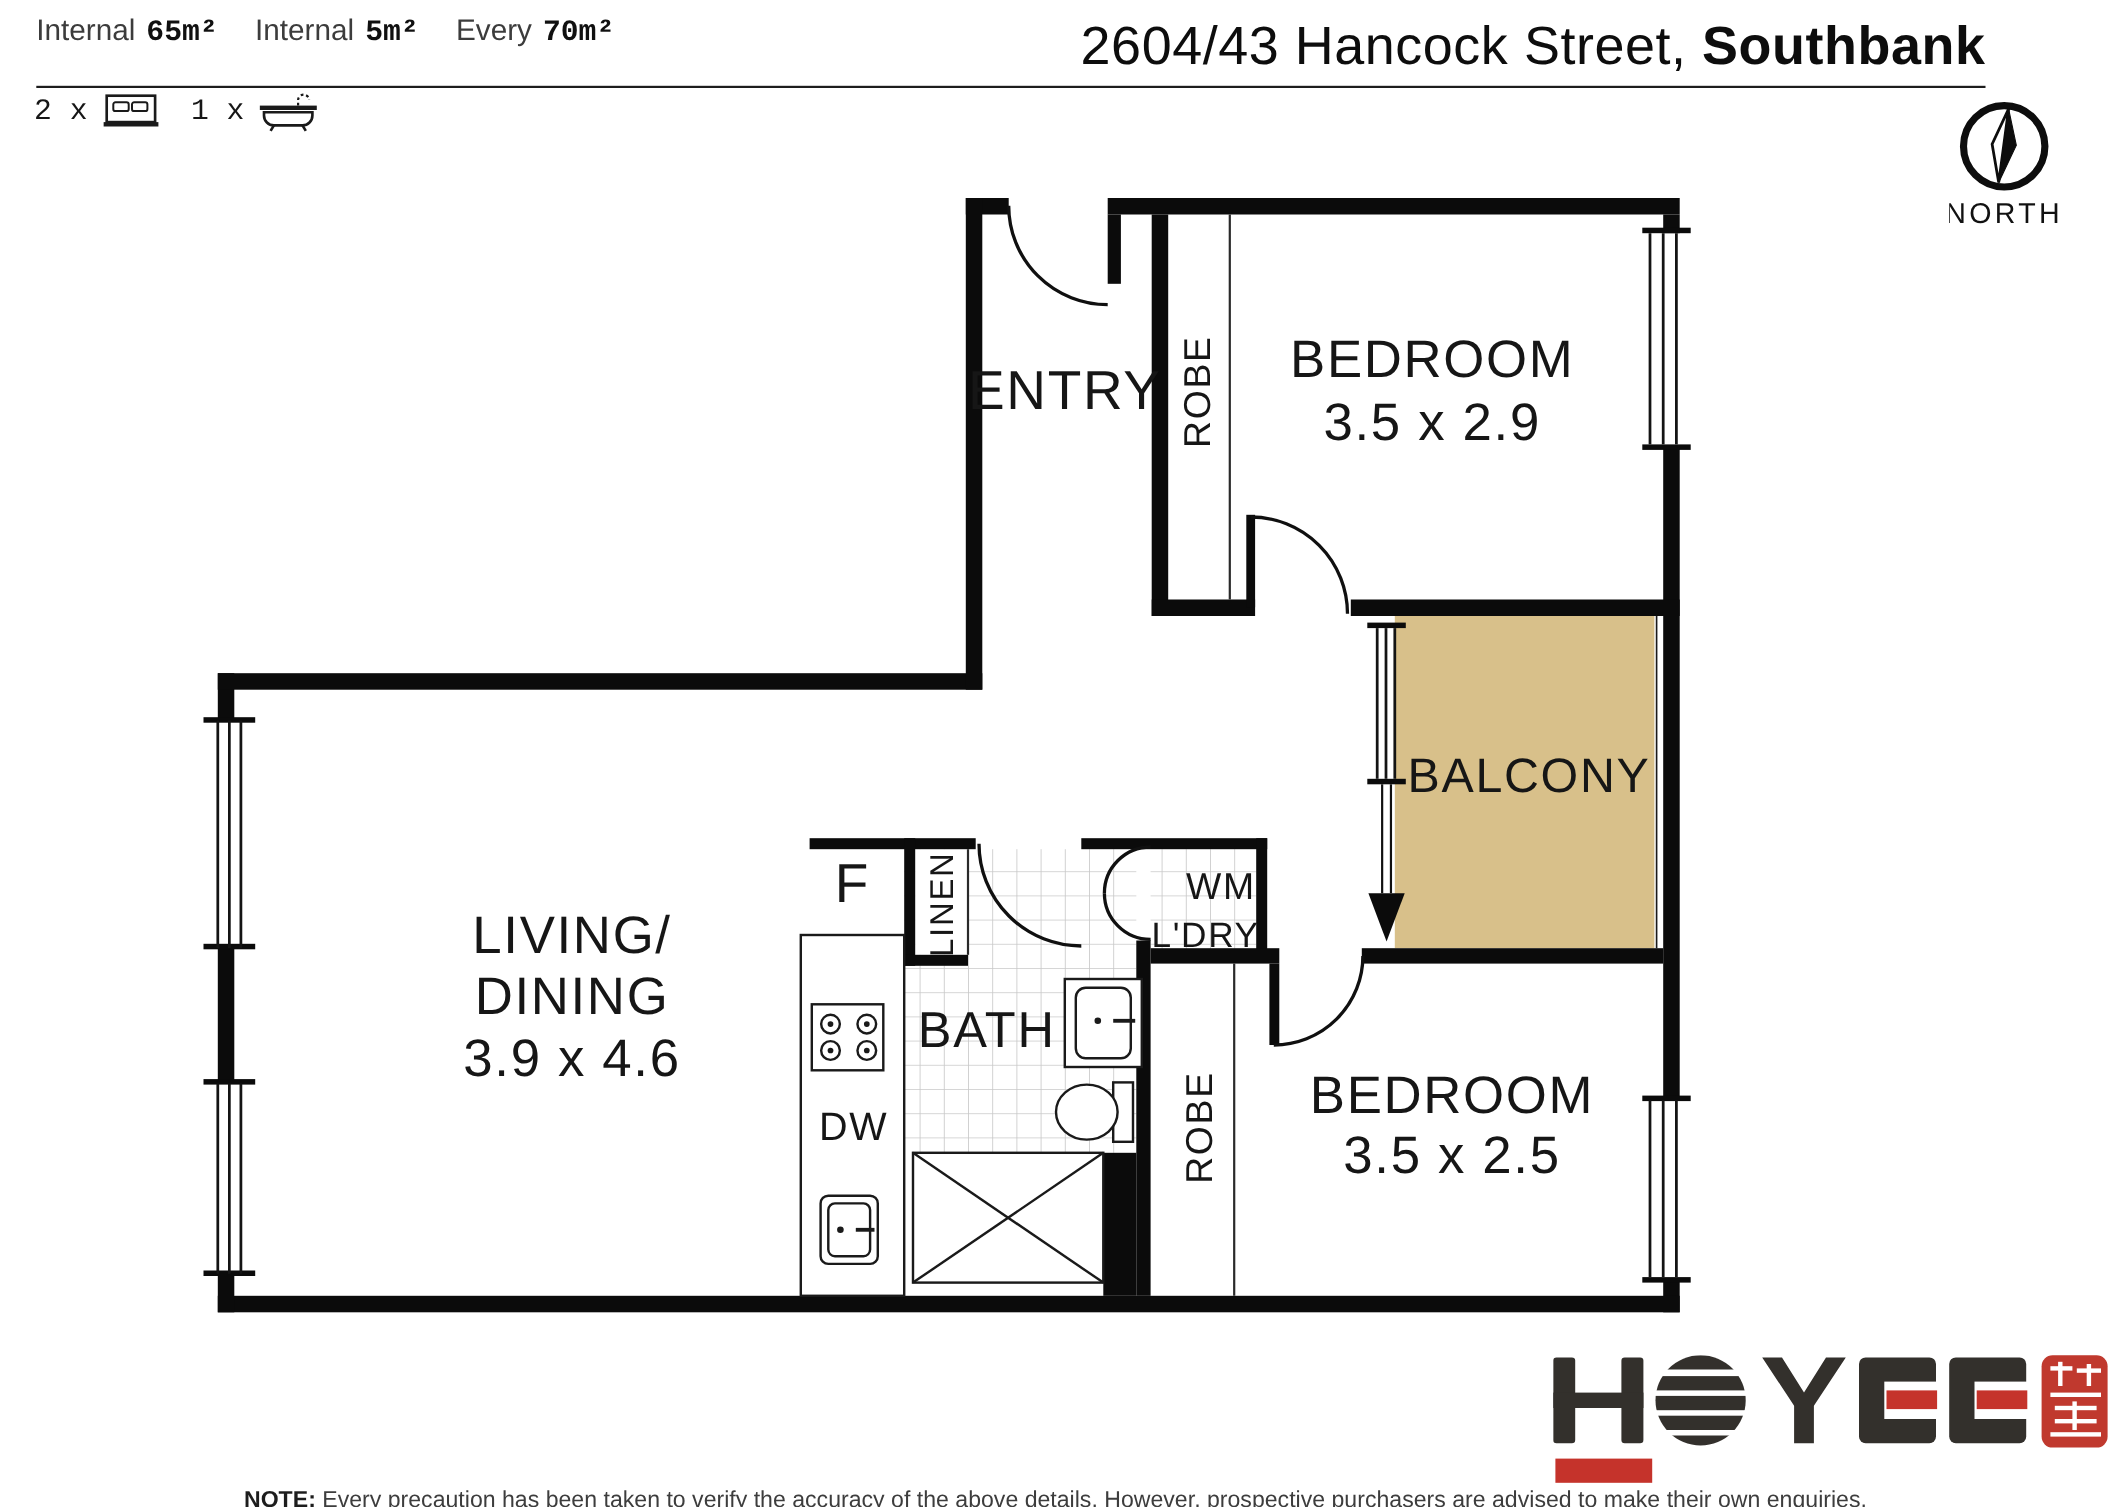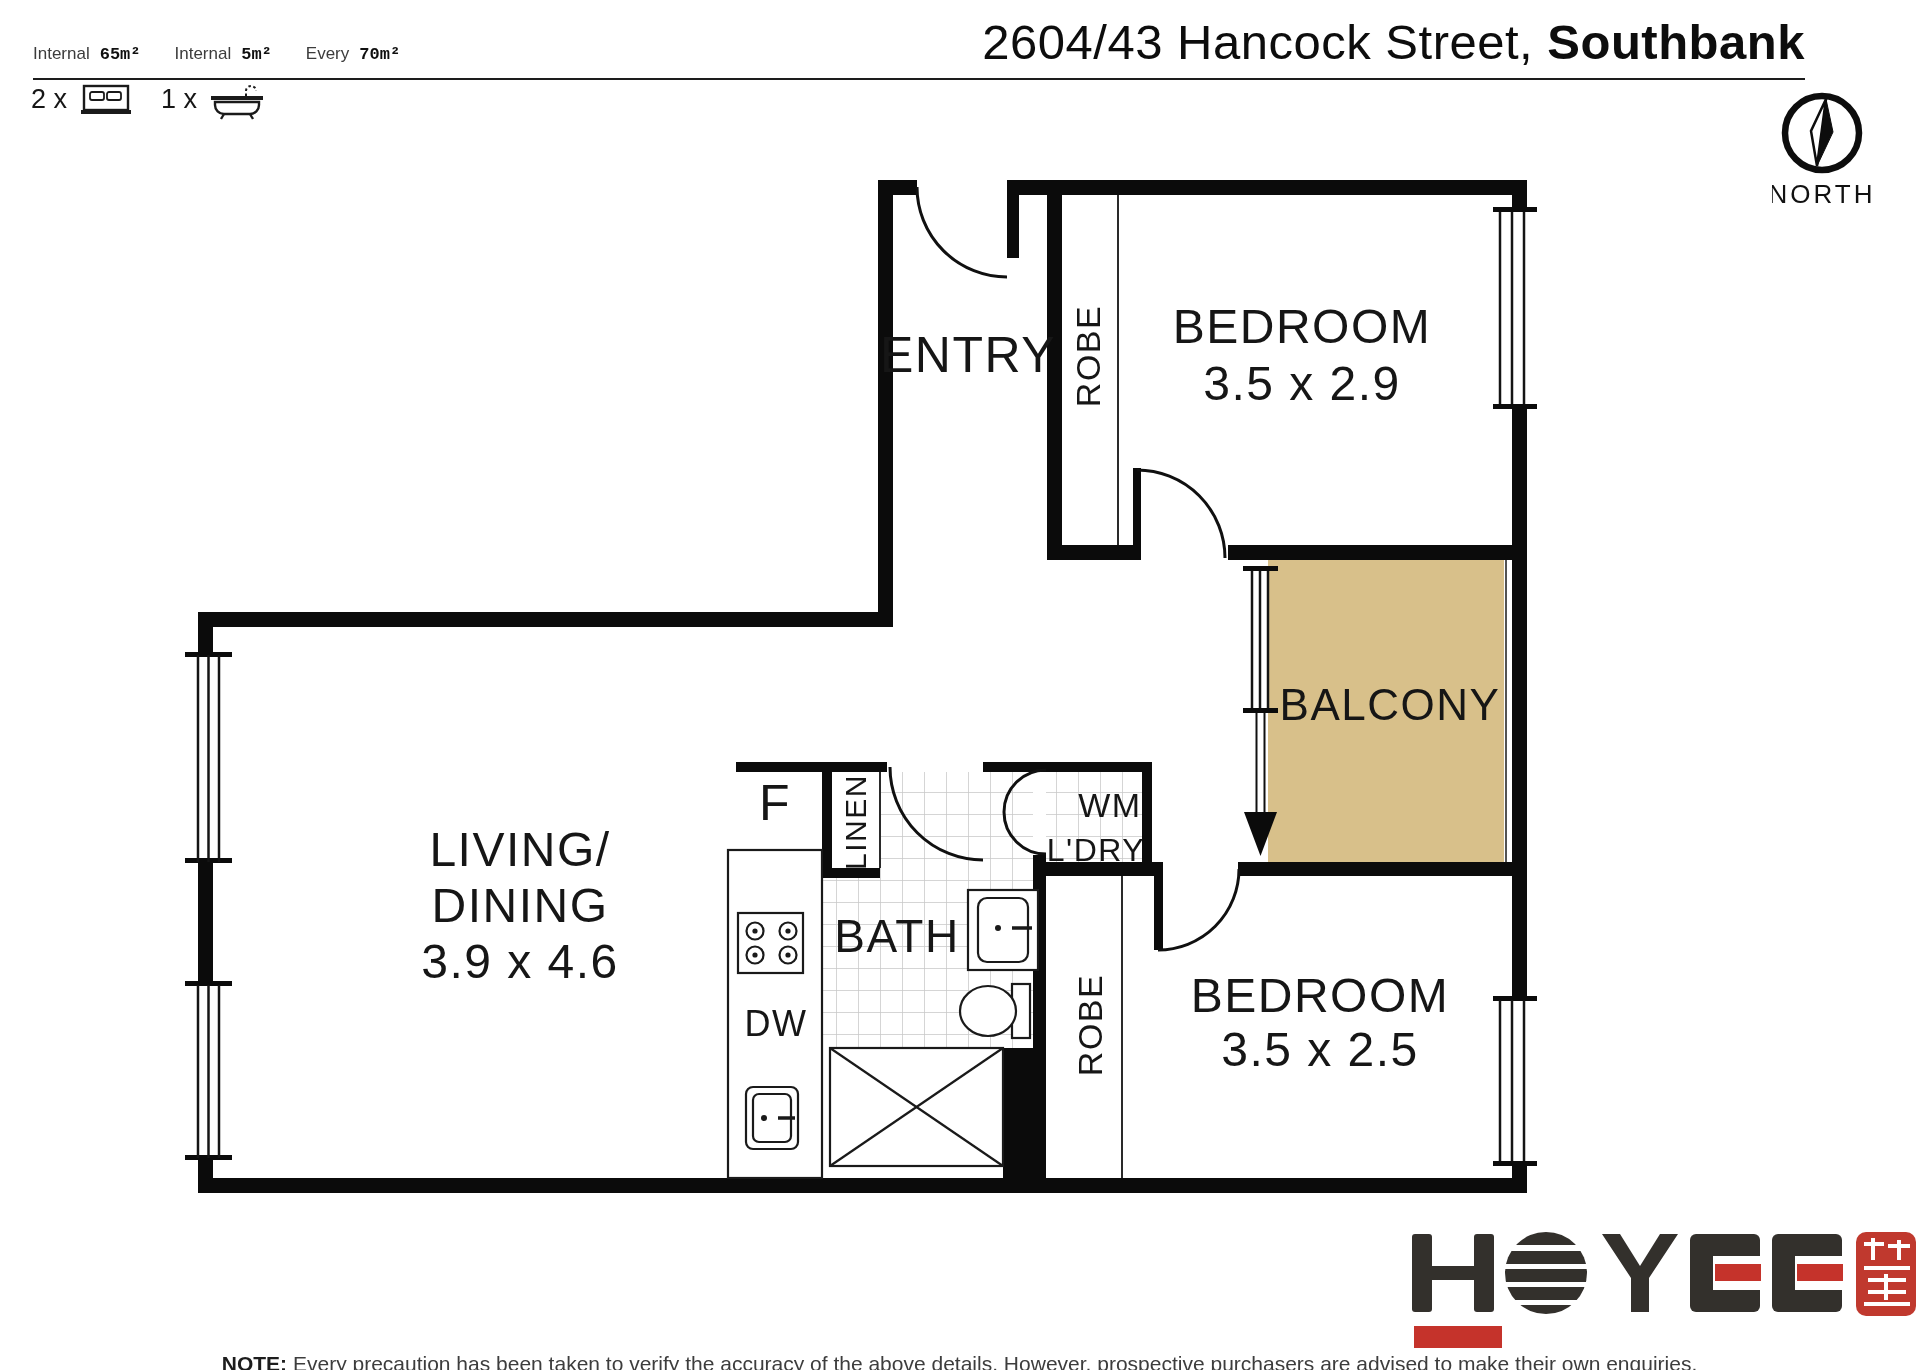--- a/index.html
+++ b/index.html
@@ -6,25 +6,25 @@
     --wall:#0b0b0b;
     --balcony:#d8c08a;
     --tile:#c8c8c8;
   }
   html,body{margin:0;padding:0;background:#ffffff;}
   .page{
     position:relative;width:1919px;height:1370px;background:#ffffff;overflow:hidden;
     font-family:"Liberation Sans",sans-serif;color:#1a1a1a;
   }
   
-  .stats{position:absolute;left:33px;top:44px;display:flex;gap:34px;font-size:17px;color:#3c3c3c;}
+  .stats{position:absolute;left:33px;top:12px;display:flex;gap:34px;font-size:27px;color:#3c3c3c;}
   .stats .item{display:flex;gap:10px;align-items:baseline;}
   .stats .val{font-weight:bold;color:#101010;font-family:Liberation Mono, monospace;}
   .rule{position:absolute;left:33px;top:78px;width:1772px;height:2px;background:#1d1d1d;}
-  .counts{position:absolute;left:31px;top:84px;display:flex;align-items:flex-start;gap:14px;font-size:27px;color:#161616;}
+  .counts{position:absolute;left:31px;top:84px;display:flex;align-items:center;gap:14px;font-size:27px;color:#161616;font-family:Liberation Mono, monospace;}
   .counts .cnt{margin-left:14px;}
   .counts .cnt:first-child{margin-left:0;}
   .title{position:absolute;top:14px;right:114px;font-size:49px;letter-spacing:0.5px;color:#0d0d0d;white-space:nowrap;text-align:right;}
   .title b{font-weight:700;}
   .compass{position:absolute;left:1772px;top:86px;}
   
   svg text{font-family:"Liberation Sans",sans-serif;}
   .plan{position:absolute;left:0;top:0;}
   .wall{fill:var(--wall);}
   .wline{stroke:#141414;stroke-width:2.5;fill:none;}

